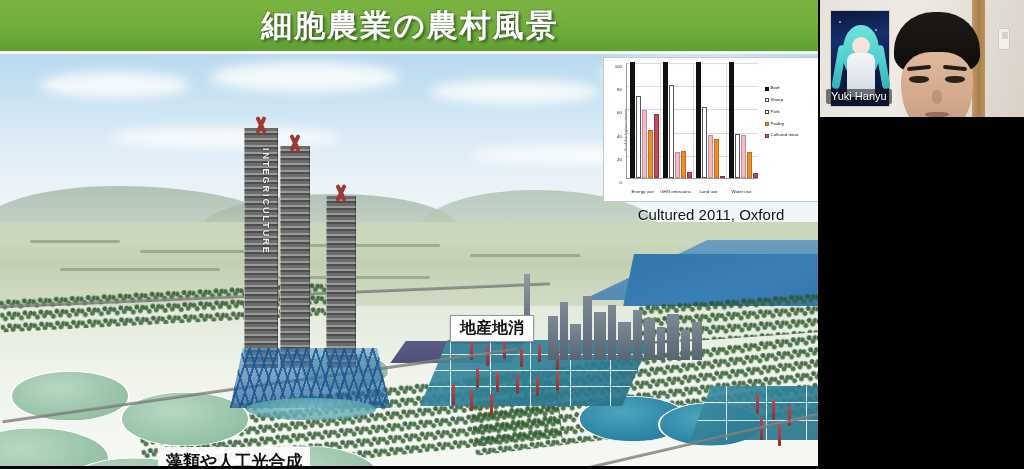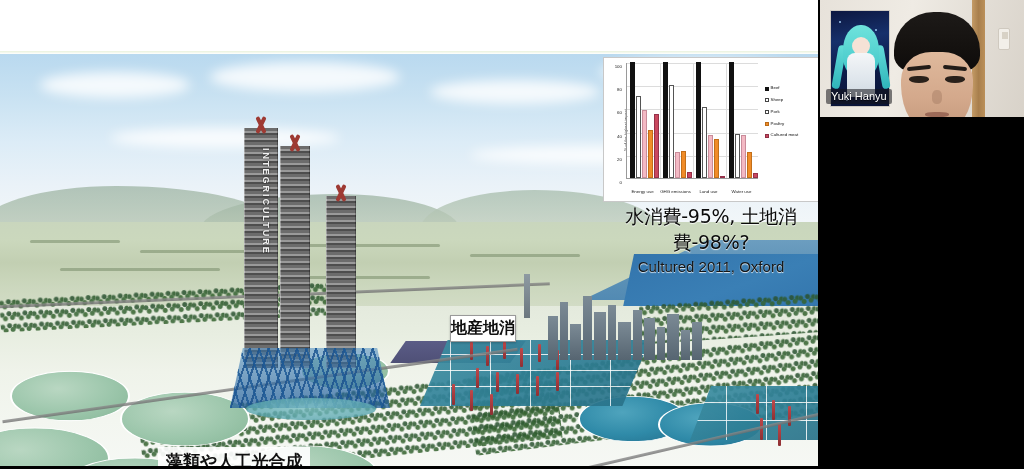--- a/index.html
+++ b/index.html
@@ -216,21 +216,21 @@
     background:#ffffff;
     border:1.5px solid #9a9a9a;
     color:#101010;
     font-family:"DejaVu Sans","Liberation Sans",sans-serif;
     font-weight:700;
     line-height:1.18;
     text-align:center;
     box-shadow:0 1px 2px rgba(0,0,0,.22);
   }
   #callout-meat { left:160px; top:98px; padding:4px 9px; font-size:17px; }
-  #callout-local { left:450px; top:261px; padding:3px 0; font-size:16px; }
+  #callout-local { left:450px; top:261px; padding:3px 9px; font-size:16px; }
   #callout-algae {
     left:158px; top:393px; padding:4px 8px; font-size:17px;
     text-align:left; border:none; box-shadow:none;
     background:rgba(255,255,255,.92);
   }
 
   
   .chart-panel {
     position:absolute; left:603px; top:57px; width:217px; height:145px;
     background:#ffffff;
@@ -409,20 +409,23 @@
     position:absolute; left:0; top:466px; width:820px; height:3px; background:#000;
   }
 </style>
 </head>
 <body>
 
 <div id="root">
 
   <div class="slide">
 
+    <div class="slide-title-bar">
+      <div class="slide-title">細胞農業の農村風景</div>
+    </div>
     <div class="title-underline"></div>
 
     <div class="art">
 
       <div class="sky"></div>
       <div class="cloud" style="left:40px;  top:18px;  width:150px; height:26px;"></div>
       <div class="cloud" style="left:210px; top:8px;   width:190px; height:30px;"></div>
       <div class="cloud" style="left:430px; top:26px;  width:170px; height:24px;"></div>
       <div class="cloud" style="left:600px; top:4px;   width:200px; height:28px;"></div>
       <div class="cloud" style="left:110px; top:74px;  width:230px; height:20px;"></div>
@@ -630,21 +633,20 @@
             <span class="leg-txt">Poultry</span>
           </div>
           <div class="leg-item">
             <span class="leg-sw cultured"></span>
             <span class="leg-txt">Cultured meat</span>
           </div>
         </div>
     </div>
 
     <div class="cap-wrap">
-      <div id="caption-main">水消費-95%, 土地消費-98%?</div>
       <div id="caption-sub">Cultured 2011, Oxford</div>
     </div>
 
     <div class="slide-bottom-black"></div>
   </div>
 
   <div class="slide-rightgap"></div>
 
   <div class="cam">
     <div class="cam-wall"></div>

